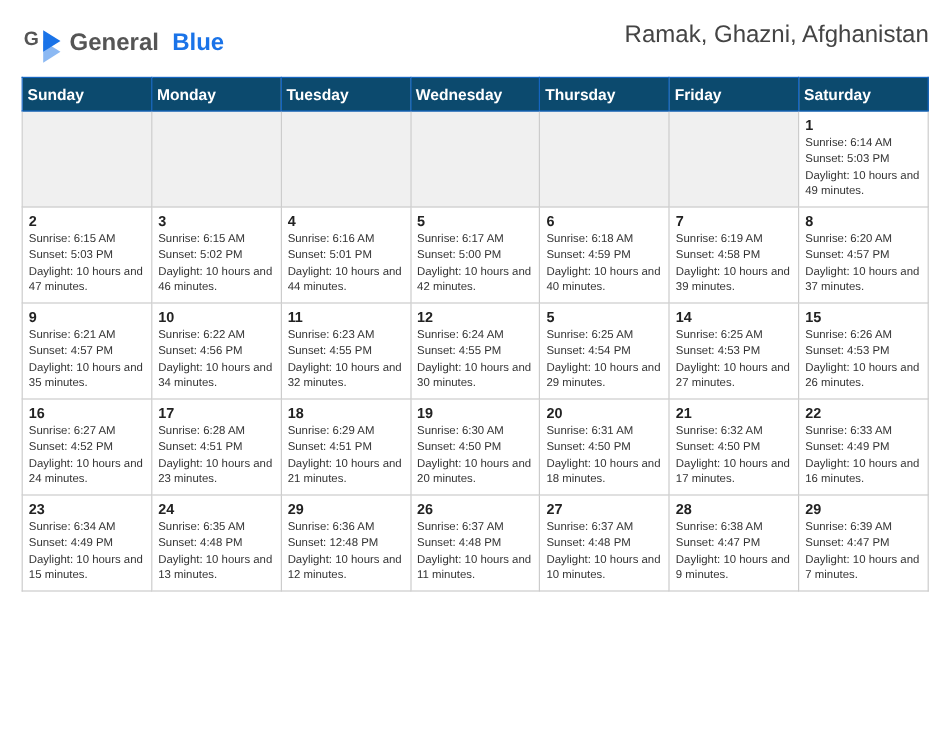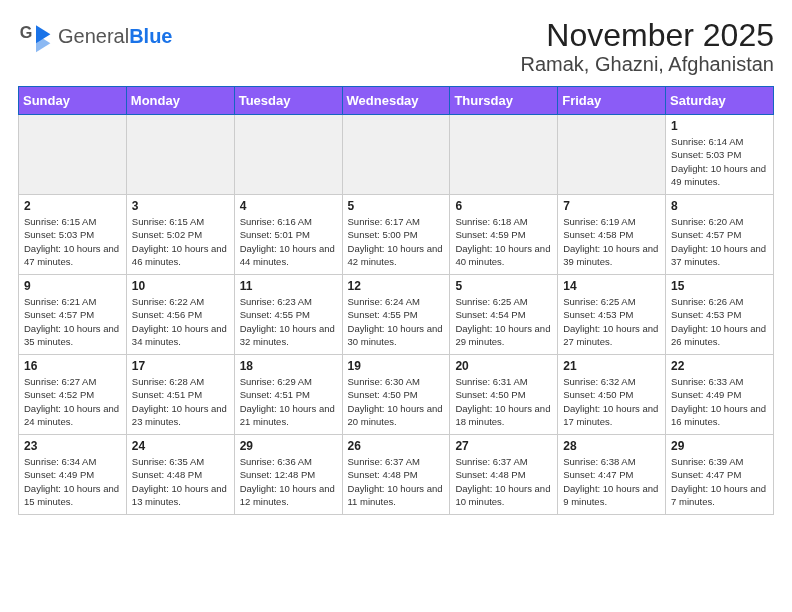--- a/index.html
+++ b/index.html
@@ -43,21 +43,21 @@
       font-size: 20px;
       color: #444;
       text-align: right;
     }
     .calendar {
       width: 100%;
       border-collapse: collapse;
       border: 1px solid #ccc;
     }
     .calendar th {
-      background: #8b5cf6;
+      background: #0c4a6e;
       color: #fff;
       font-size: 13px;
       font-weight: bold;
       padding: 6px 4px;
       text-align: left;
       border: 1px solid #1565c0;
     }
     .calendar td {
       border: 1px solid #ccc;
       vertical-align: top;
@@ -94,25 +94,24 @@
   <div class="header">
     <div class="logo">
       <svg class="logo-icon" viewBox="0 0 40 40">
 
         <text x="2" y="22" font-size="18" font-family="Arial" font-weight="bold" fill="#555">G</text>
 
         <polygon points="20,8 36,18 20,28" fill="#1a73e8"></polygon>
         <polygon points="20,18 36,28 20,38" fill="#1a73e8" opacity="0.5"></polygon>
       </svg>
       <div>
-        <span style="font-size:20px;font-weight:normal;color:#555;">General</span><span style="font-size:20px;font-weight:bold;color:#1a73e8;">Blue</span>
+        <span style="font-size:20px;font-weight:bold;color:#555;">General</span><span style="font-size:20px;font-weight:bold;color:#1a73e8;margin-left:11px;">Blue</span>
       </div>
     </div>
     <div class="title-block">
-      <div class="month-title">November 2025</div>
       <div class="location">Ramak, Ghazni, Afghanistan</div>
     </div>
   </div>
 
   <table class="calendar">
     <thead>
       <tr>
         <th>Sunday</th>
         <th>Monday</th>
         <th>Tuesday</th>

